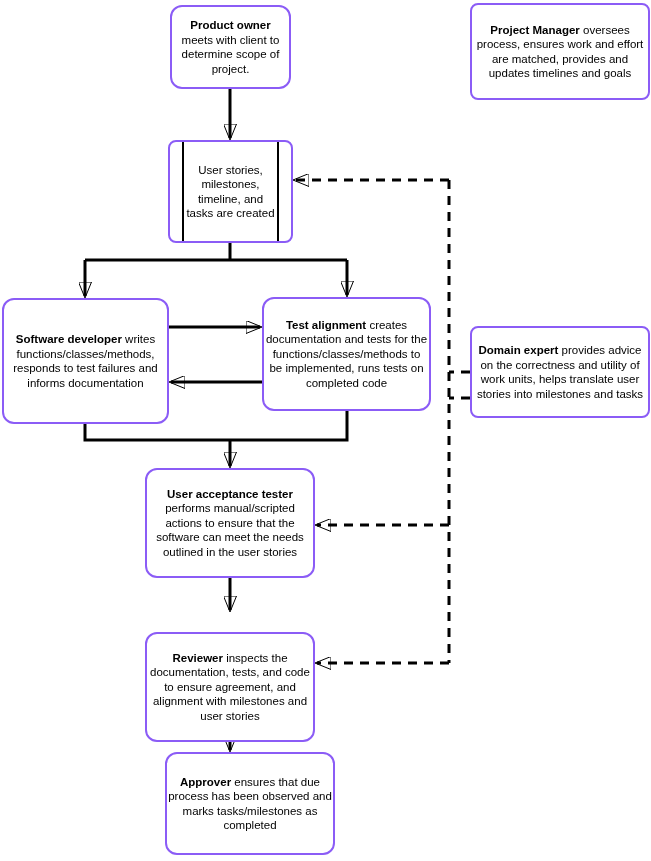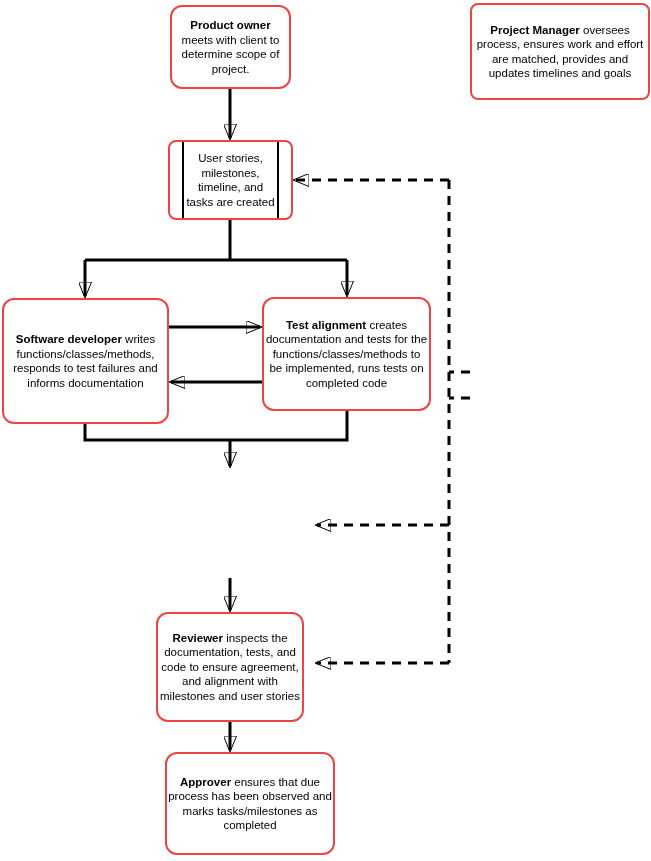--- a/index.html
+++ b/index.html
@@ -13,46 +13,46 @@
   }
   #canvas { position: absolute; left: 0; top: 0; width: 651px; height: 861px; }
   #connectors { position: absolute; left: 0; top: 0; }
   #connectors path { fill: none; stroke: #000; }
   #connectors path.flow { stroke-width: 3; }
   #connectors path.dashed { stroke-width: 3; stroke-dasharray: 9 7; }
   .node {
     position: absolute;
     box-sizing: border-box;
     background: #ffffff;
-    border: 2px solid #ef4444;
+    border: 2px solid #8b5cf6;
     display: flex;
     align-items: center;
     justify-content: center;
     text-align: center;
     font-size: 11.5px;
     line-height: 14.5px;
     padding: 1px;
   }
   .rounded { border-radius: 12px; }
   .rect { border-radius: 8px; }
   .node .txt { width: 100%; }
   .bar {
     position: absolute;
     top: 0; bottom: 0;
     width: 2px;
     background: #000;
   }
   .bar.left { left: 12px; }
   .bar.right { right: 12px; }
   #n-product-owner     { left: 170px; top: 5px;   width: 121px; height: 84px; }
-  #n-user-stories      { left: 168px; top: 140px; width: 125px; height: 80px; padding: 0 15px; }
+  #n-user-stories      { left: 168px; top: 140px; width: 125px; height: 103px; padding: 0 15px; }
   #n-software-developer{ left: 2px;   top: 298px; width: 167px; height: 126px; }
   #n-test-developer    { left: 262px; top: 297px; width: 169px; height: 114px; }
   #n-uat               { left: 145px; top: 468px; width: 170px; height: 110px; }
-  #n-reviewer          { left: 145px; top: 612px; width: 148px; height: 110px; margin-left: 11px; }
+  #n-reviewer          { left: 145px; top: 632px; width: 170px; height: 110px; }
   #n-approver          { left: 145px; top: 752px; width: 170px; height: 103px; margin-left: 20px; }
   #n-project-manager   { left: 470px; top: 3px;   width: 180px; height: 97px; }
   #n-domain-expert     { left: 470px; top: 326px; width: 180px; height: 92px; }
 </style>
 </head>
 <body>
 
 <div id="canvas">
 
   <svg id="connectors" width="651" height="861" viewBox="0 0 651 861">
@@ -92,27 +92,33 @@
   </div>
 
   <div class="node rounded" id="n-software-developer">
     <div class="txt"><b>Software developer</b><span> writes functions/classes/methods, responds to test failures and informs documentation</span></div>
   </div>
 
   <div class="node rounded" id="n-test-developer">
     <div class="txt"><b>Test alignment</b><span> creates documentation and tests for the functions/classes/methods to be implemented, runs tests on completed code</span></div>
   </div>
 
+  <div class="node rounded" id="n-uat">
+    <div class="txt"><b>User acceptance tester</b><span> performs manual/scripted actions to ensure that the software can meet the needs outlined in the user stories</span></div>
+  </div>
 
   <div class="node rounded" id="n-reviewer">
     <div class="txt"><b>Reviewer</b><span> inspects the documentation, tests, and code to ensure agreement, and alignment with milestones and user stories</span></div>
   </div>
 
   <div class="node rounded" id="n-approver">
     <div class="txt"><b>Approver</b><span> ensures that due process has been observed and marks tasks/milestones as completed</span></div>
   </div>
 
   <div class="node rect" id="n-project-manager">
     <div class="txt"><b>Project Manager</b><span> oversees process, ensures work and effort are matched, provides and updates timelines and goals</span></div>
   </div>
 
+  <div class="node rect" id="n-domain-expert">
+    <div class="txt"><b>Domain expert</b><span> provides advice on the correctness and utility of work units, helps translate user stories into milestones and tasks</span></div>
+  </div>
 
 </div>
 
 </body></html>

